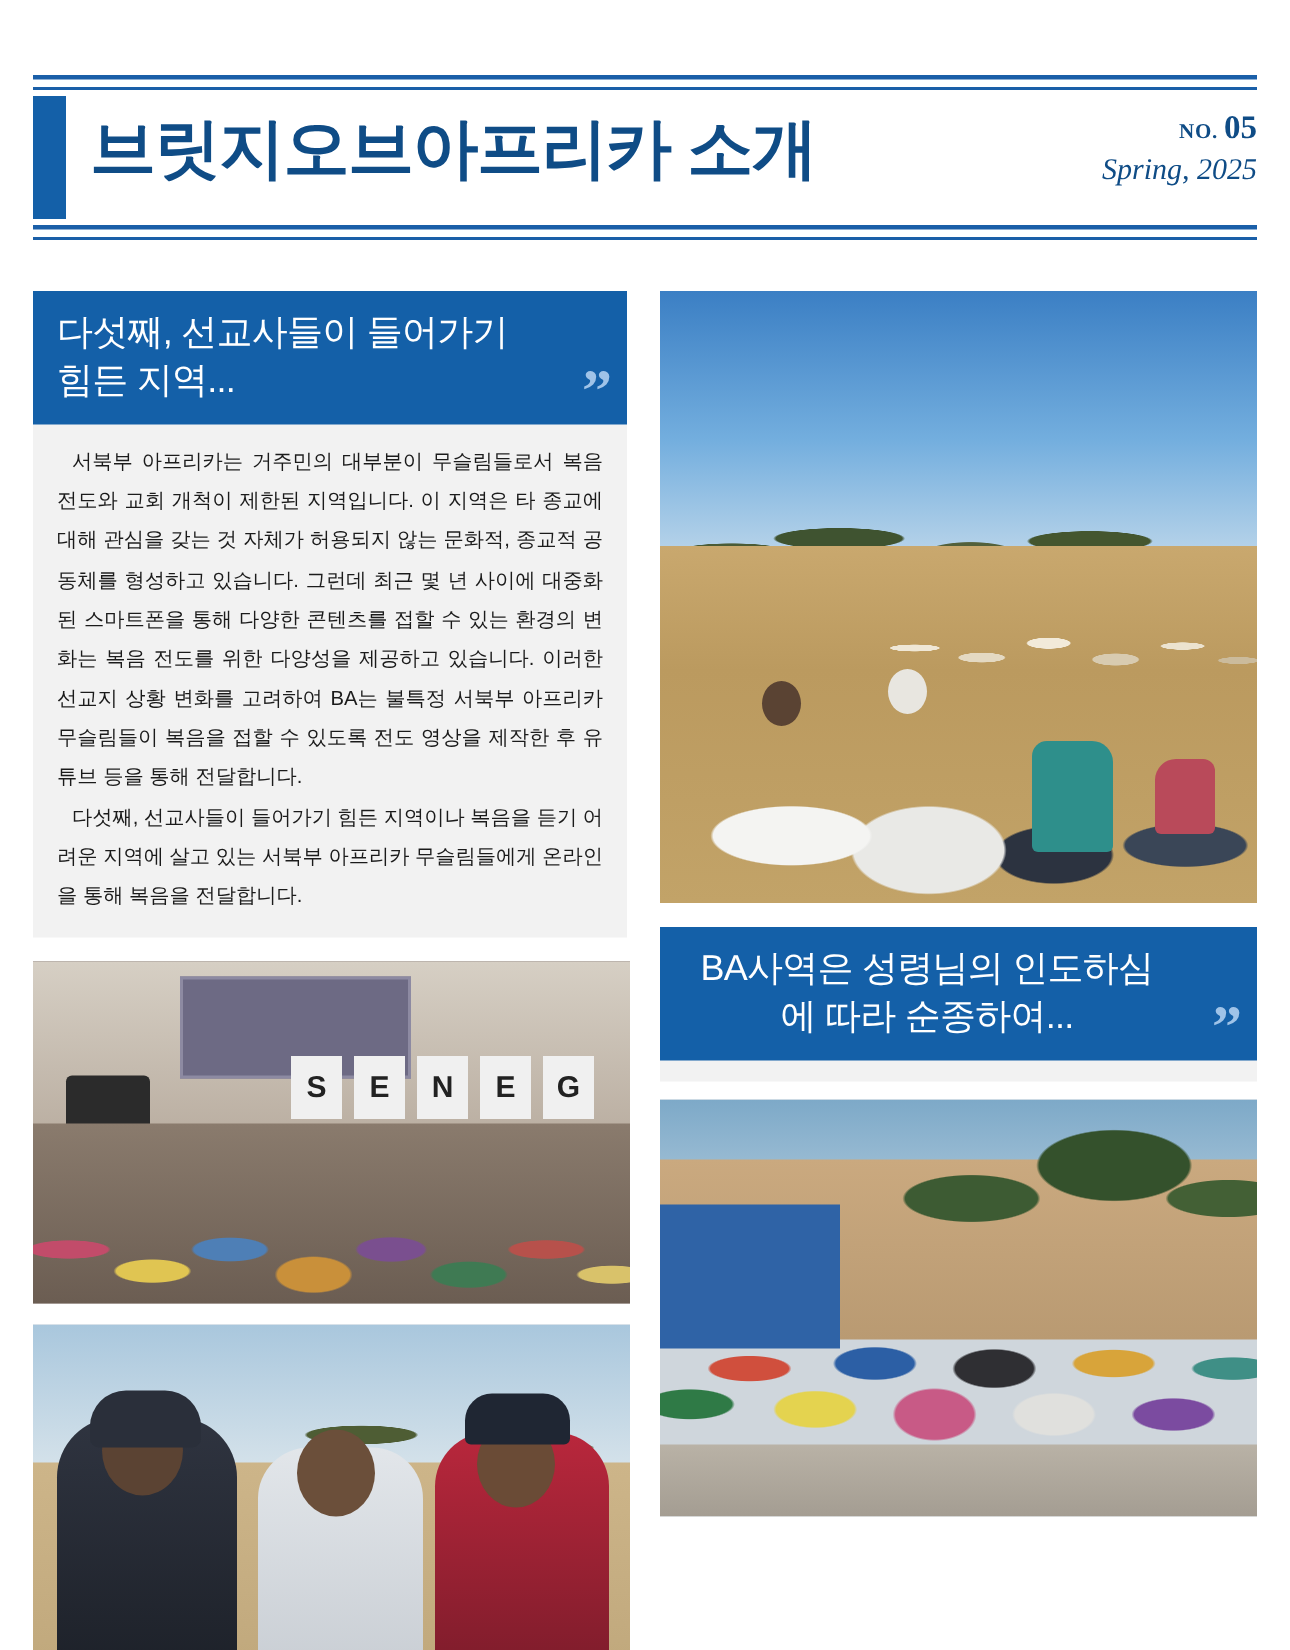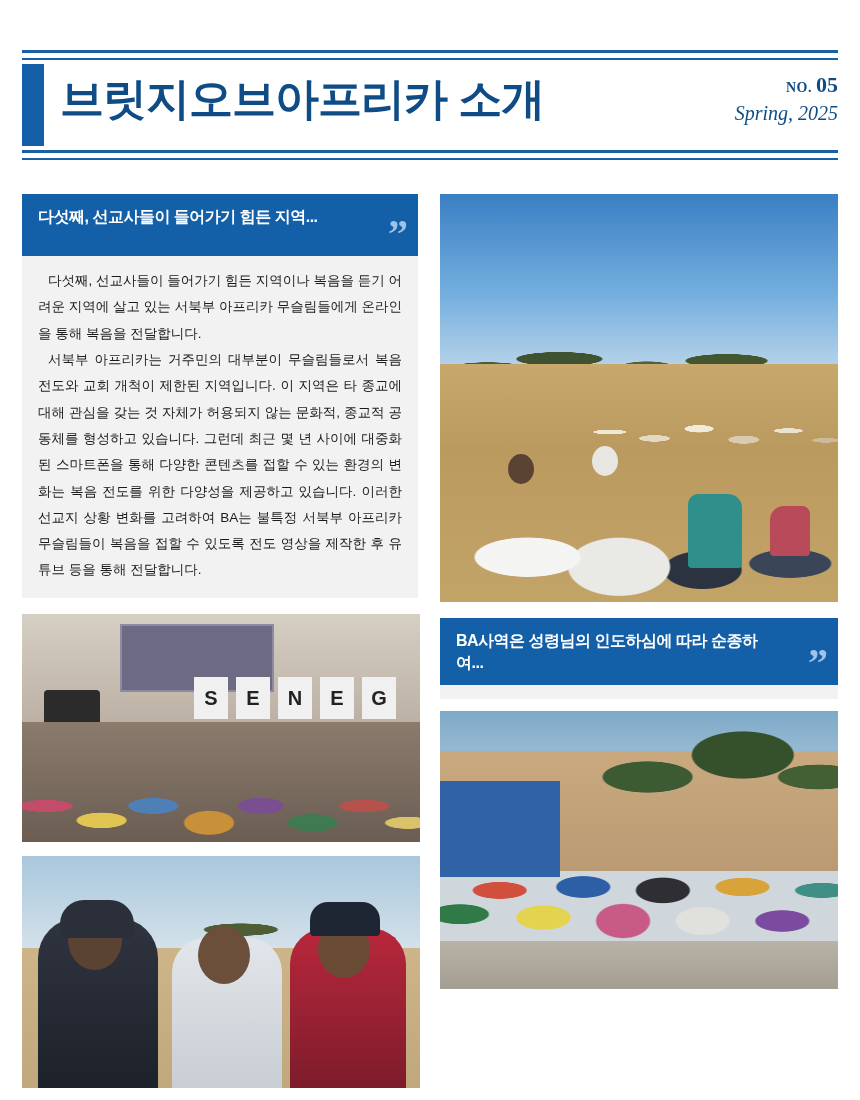--- a/index.html
+++ b/index.html
@@ -128,22 +128,22 @@
     position: relative;
     background: #1460a8;
     color: #ffffff;
     padding: 12px 58px 12px 16px;
     box-sizing: border-box;
     min-height: 62px;
   }
   .article-head h2 {
     margin: 0;
     font-family: "Liberation Sans", sans-serif;
-    font-size: 16px;
-    font-weight: bold;
+    font-size: 24px;
+    font-weight: normal;
     line-height: 1.35;
     letter-spacing: -0.5px;
   }
   .quote-mark {
     position: absolute;
     right: 12px;
     bottom: 10px;
     color: #9fc3e8;
     font-family: "Liberation Serif", serif;
     font-size: 40px;
@@ -164,20 +164,21 @@
     margin: 0;
     text-indent: 10px;
   }
   .article-body p + p {
     margin-top: 0;
   }
 
   
   .article-right .article-head {
     min-height: 62px;
+    text-align: center;
   }
   .article-right .article-body {
     padding-bottom: 14px;
   }
 
   
   .photo {
     position: relative;
     overflow: hidden;
     background: #cfd6dc;
@@ -398,22 +399,22 @@
   </div>
 
   <div class="col-left">
 
     <div class="article article-left">
       <div class="article-head">
         <h2>다섯째, 선교사들이 들어가기 힘든 지역...</h2>
         <span class="quote-mark">”</span>
       </div>
       <div class="article-body">
+        <p>서북부 아프리카는 거주민의 대부분이 무슬림들로서 복음 전도와 교회 개척이 제한된 지역입니다. 이 지역은 타 종교에 대해 관심을 갖는 것 자체가 허용되지 않는 문화적, 종교적 공동체를 형성하고 있습니다. 그런데 최근 몇 년 사이에 대중화된 스마트폰을 통해 다양한 콘텐츠를 접할 수 있는 환경의 변화는 복음 전도를 위한 다양성을 제공하고 있습니다. 이러한 선교지 상황 변화를 고려하여 BA는 불특정 서북부 아프리카 무슬림들이 복음을 접할 수 있도록 전도 영상을 제작한 후 유튜브 등을 통해 전달합니다.</p>
         <p>다섯째, 선교사들이 들어가기 힘든 지역이나 복음을 듣기 어려운 지역에 살고 있는 서북부 아프리카 무슬림들에게 온라인을 통해 복음을 전달합니다.</p>
-        <p>서북부 아프리카는 거주민의 대부분이 무슬림들로서 복음 전도와 교회 개척이 제한된 지역입니다. 이 지역은 타 종교에 대해 관심을 갖는 것 자체가 허용되지 않는 문화적, 종교적 공동체를 형성하고 있습니다. 그런데 최근 몇 년 사이에 대중화된 스마트폰을 통해 다양한 콘텐츠를 접할 수 있는 환경의 변화는 복음 전도를 위한 다양성을 제공하고 있습니다. 이러한 선교지 상황 변화를 고려하여 BA는 불특정 서북부 아프리카 무슬림들이 복음을 접할 수 있도록 전도 영상을 제작한 후 유튜브 등을 통해 전달합니다.</p>
       </div>
     </div>
 
     <div class="gap-16"></div>
 
     <div class="photo photo-church">
       <div class="wall"></div>
       <div class="screen"></div>
       <div class="cam"></div>
       <div class="letters">

